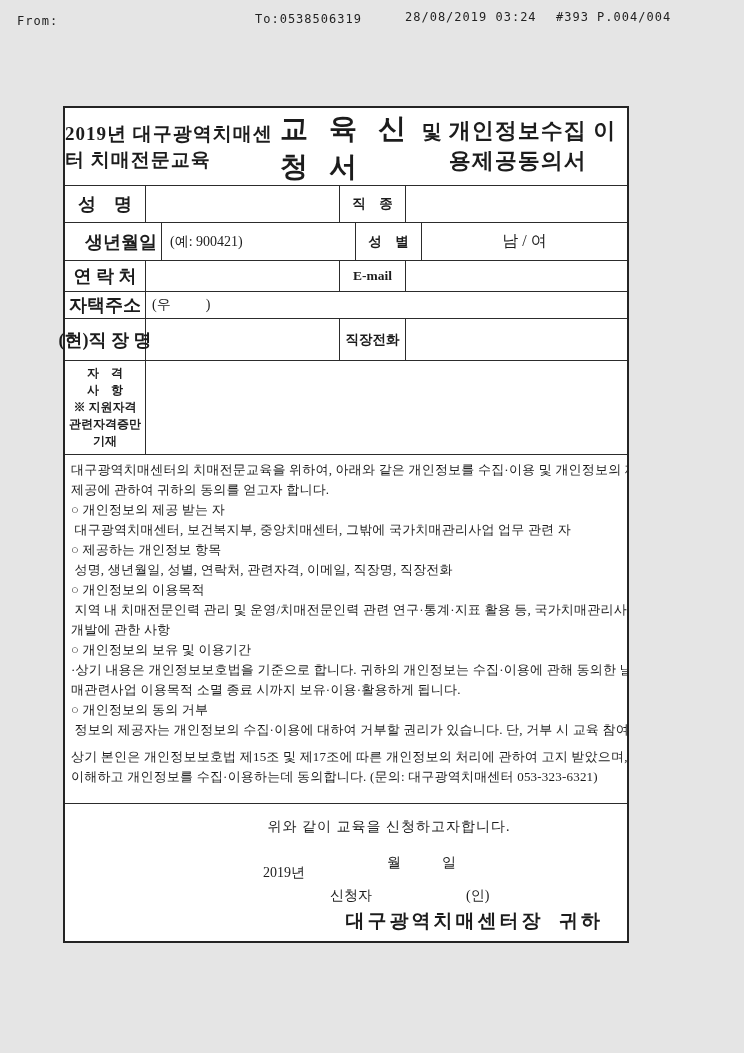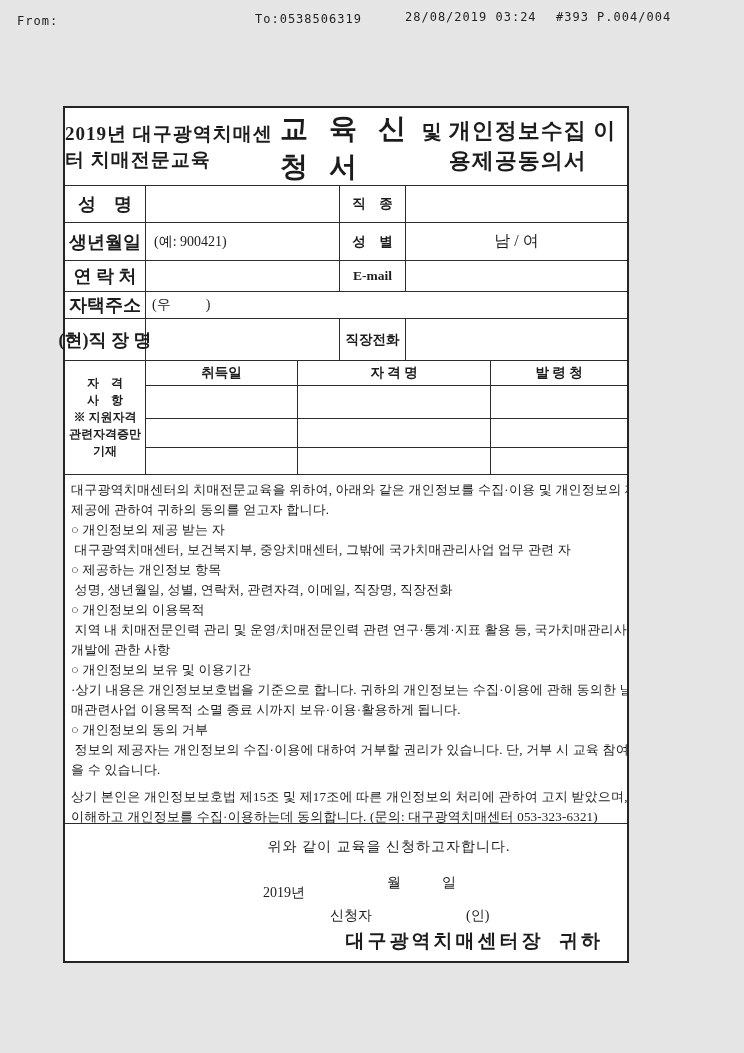--- a/index.html
+++ b/index.html
@@ -29,21 +29,21 @@
   
   .title-box { height: 77px; display: flex; flex-direction: row; align-items: center; justify-content: center; }
   .t1 { font-size: 19px; letter-spacing: 1px; font-weight: bold; }
   .t2 { margin-top: 3px; display: flex; align-items: baseline; gap: 7px; }
   .t2-main { font-size: 28px; font-weight: bold; letter-spacing: 7px; }
   .t2-mid { font-size: 20px; font-weight: bold; }
   .t2-sub { font-size: 22px; font-weight: bold; letter-spacing: 1px; }
 
   
   .row { display: flex; align-items: stretch; }
-  .h37 { height: 37px; } .h38 { height: 38px; } .h31 { height: 31px; }
+  .h37 { height: 37px; } .h38 { height: 38px; padding-left: 16px; } .h31 { height: 31px; }
   .h27 { height: 27px; } .h42 { height: 42px; }
   .cell { display: flex; align-items: center; }
   .lab { font-weight: bold; font-size: 18px; justify-content: center; white-space: pre; }
   .c1 { width: 81px; border-right: 1px solid #2c2c2c; }
   .c2 { width: 194px; border-right: 1px solid #2c2c2c; padding-left: 8px; font-size: 14px; white-space: pre; }
   .c3 { width: 66px; border-right: 1px solid #2c2c2c; font-size: 13.5px; }
   .c4 { flex: 1; font-size: 16px; }
   .center { justify-content: center; }
   .span-rest { flex: 1; padding-left: 6px; font-size: 14px; white-space: pre; }
 
@@ -139,60 +139,37 @@
     </div>
 
     <div class="sec qual">
       <div class="qual-label">
         <div>자　격</div>
         <div>사　항</div>
         <div>※ 지원자격</div>
         <div>관련자격증만</div>
         <div>기재</div>
       </div>
-      <div class="qual-right">
-        <div class="qrow qh">
-          <div class="qc qca">취득일</div>
-          <div class="qc qcb">자 격 명</div>
-          <div class="qc qcc">발 령 청</div>
-        </div>
-        <div class="qrow q1">
-          <div class="qc qca"></div>
-          <div class="qc qcb"></div>
-          <div class="qc qcc"></div>
-        </div>
-        <div class="qrow q2">
-          <div class="qc qca"></div>
-          <div class="qc qcb"></div>
-          <div class="qc qcc"></div>
-        </div>
-        <div class="qrow q3">
-          <div class="qc qca"></div>
-          <div class="qc qcb"></div>
-          <div class="qc qcc"></div>
-        </div>
-      </div>
     </div>
 
     <div class="sec consent">
       <div class="line">대구광역치매센터의 치매전문교육을 위하여, 아래와 같은 개인정보를 수집·이용 및 개인정보의 제3자</div>
       <div class="line">제공에 관하여 귀하의 동의를 얻고자 합니다.</div>
       <div class="line">○ 개인정보의 제공 받는 자</div>
       <div class="line"> 대구광역치매센터, 보건복지부, 중앙치매센터, 그밖에 국가치매관리사업 업무 관련 자</div>
       <div class="line">○ 제공하는 개인정보 항목</div>
       <div class="line"> 성명, 생년월일, 성별, 연락처, 관련자격, 이메일, 직장명, 직장전화</div>
       <div class="line">○ 개인정보의 이용목적</div>
       <div class="line"> 지역 내 치매전문인력 관리 및 운영/치매전문인력 관련 연구·통계·지표 활용 등, 국가치매관리사업 발전운영 및</div>
       <div class="line">개발에 관한 사항</div>
       <div class="line">○ 개인정보의 보유 및 이용기간</div>
       <div class="line">·상기 내용은 개인정보보호법을 기준으로 합니다. 귀하의 개인정보는 수집·이용에 관해 동의한 날로부터 국가치</div>
       <div class="line">매관련사업 이용목적 소멸 종료 시까지 보유·이용·활용하게 됩니다.</div>
       <div class="line">○ 개인정보의 동의 거부</div>
       <div class="line"> 정보의 제공자는 개인정보의 수집·이용에 대하여 거부할 권리가 있습니다. 단, 거부 시 교육 참여에 제한을 받</div>
-      <div class="line">을 수 있습니다.</div>
       <div class="line ack">상기 본인은 개인정보보호법 제15조 및 제17조에 따른 개인정보의 처리에 관하여 고지 받았으며, 이를 충분히</div>
       <div class="line ack">이해하고 개인정보를 수집·이용하는데 동의합니다. (문의: 대구광역치매센터 053-323-6321)</div>
     </div>
 
     <div class="sec footer">
       <div class="apply-text">위와 같이 교육을 신청하고자합니다.</div>
       <span class="f-pos f-year">2019년</span>
       <span class="f-pos f-month">월</span>
       <span class="f-pos f-day">일</span>
       <span class="f-pos f-applicant">신청자</span>

